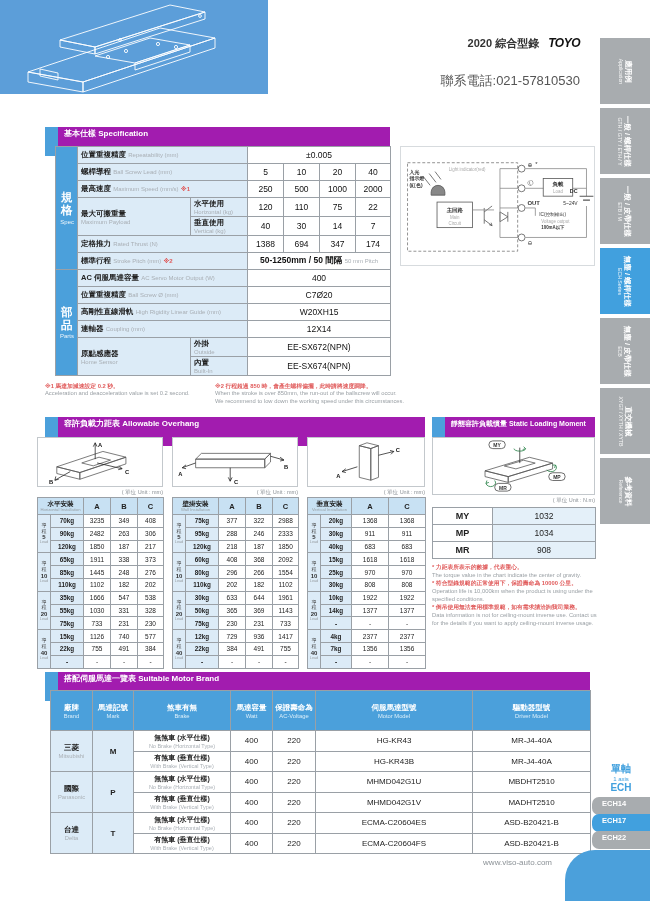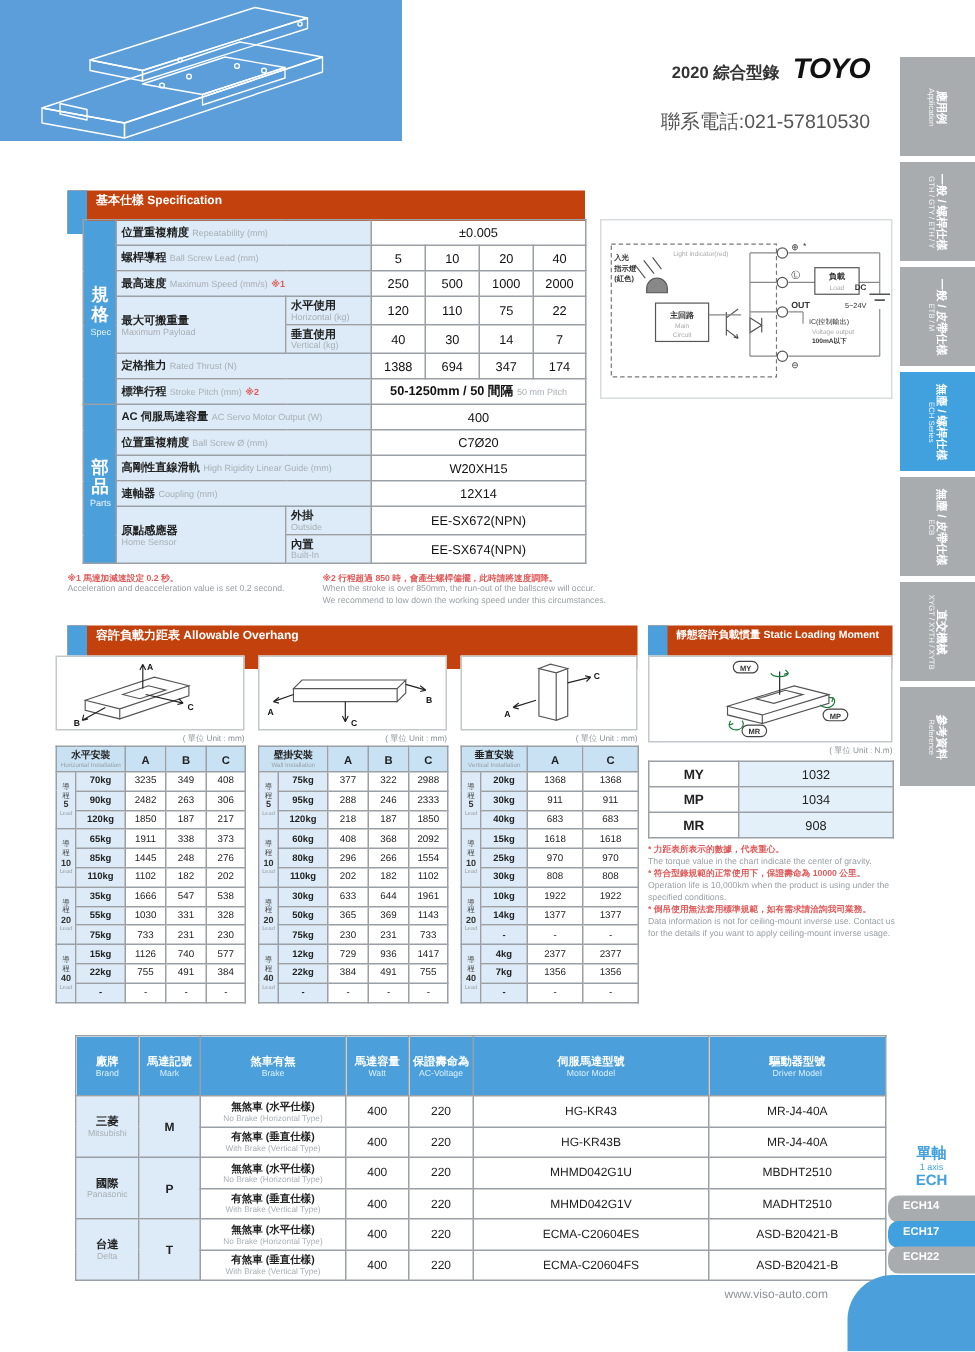--- a/index.html
+++ b/index.html
@@ -4,25 +4,25 @@
 <style>
   * { margin:0; padding:0; box-sizing:border-box; }
   html,body { background:#fff; }
   body { font-family:"Liberation Sans","DejaVu Sans",sans-serif; color:#222; }
   .page { position:relative; width:650px; height:901px; background:#fff; overflow:hidden; }
   .abs { position:absolute; }
 
   
   .hero { left:0; top:0; width:268px; height:94px; background:#5C9ED9; }
   .catalog-line { left:300px; top:36px; width:280px; text-align:right; font-size:11px; color:#333; font-weight:bold; }
-  .logo { font-style:italic; font-size:19px; letter-spacing:-0.5px; color:#111; margin-left:6px; }
+  .logo { font-style:italic; font-size:12px; letter-spacing:-0.5px; color:#111; margin-left:6px; }
   .phone { left:300px; top:72px; width:280px; text-align:right; font-size:13px; color:#555; }
 
   
-  .sec-title { height:29px; background:#c2410c; border-left:13px solid #4BA0DB; color:#fff;
+  .sec-title { height:29px; background:#a21caf; border-left:13px solid #4BA0DB; color:#fff;
                font-size:8px; font-weight:bold; line-height:13px; padding-left:6px; white-space:nowrap; }
 
   
   table { border-collapse:collapse; table-layout:fixed; }
   td,th { border:1px solid #9AA0A6; overflow:hidden; }
   .frame { border:1px solid #5d6368; }
 
   
   .spec-table { width:335px; height:230px; font-size:8px; }
   .spec-table td { height:17px; padding:1px 3px; }
@@ -768,20 +768,21 @@
       <p class="nzh">* 力距表所表示的數據，代表重心。</p>
       <p class="nen">The torque value in the chart indicate the center of gravity.</p>
 
       <p class="nzh">* 符合型錄規範的正常使用下，保證壽命為 10000 公里。</p>
       <p class="nen">Operation life is 10,000km when the product is using under the specified conditions.</p>
 
       <p class="nzh">* 倒吊使用無法套用標準規範，如有需求請洽詢我司業務。</p>
       <p class="nen">Data information is not for ceiling-mount inverse use. Contact us for the details if you want to apply ceiling-mount inverse usage.</p>
     </div>
 
+  <div class="abs sec-title" style="left:45px;top:672px;width:545px">搭配伺服馬達一覽表 Suitable Motor Brand</div>
 
   <table class="abs mt frame" style="left:50px;top:690px">
     <colgroup>
         <col style="width:42px">
         <col style="width:41px">
         <col style="width:97px">
         <col style="width:42px">
         <col style="width:43px">
         <col style="width:157px">
         <col style="width:118px">

